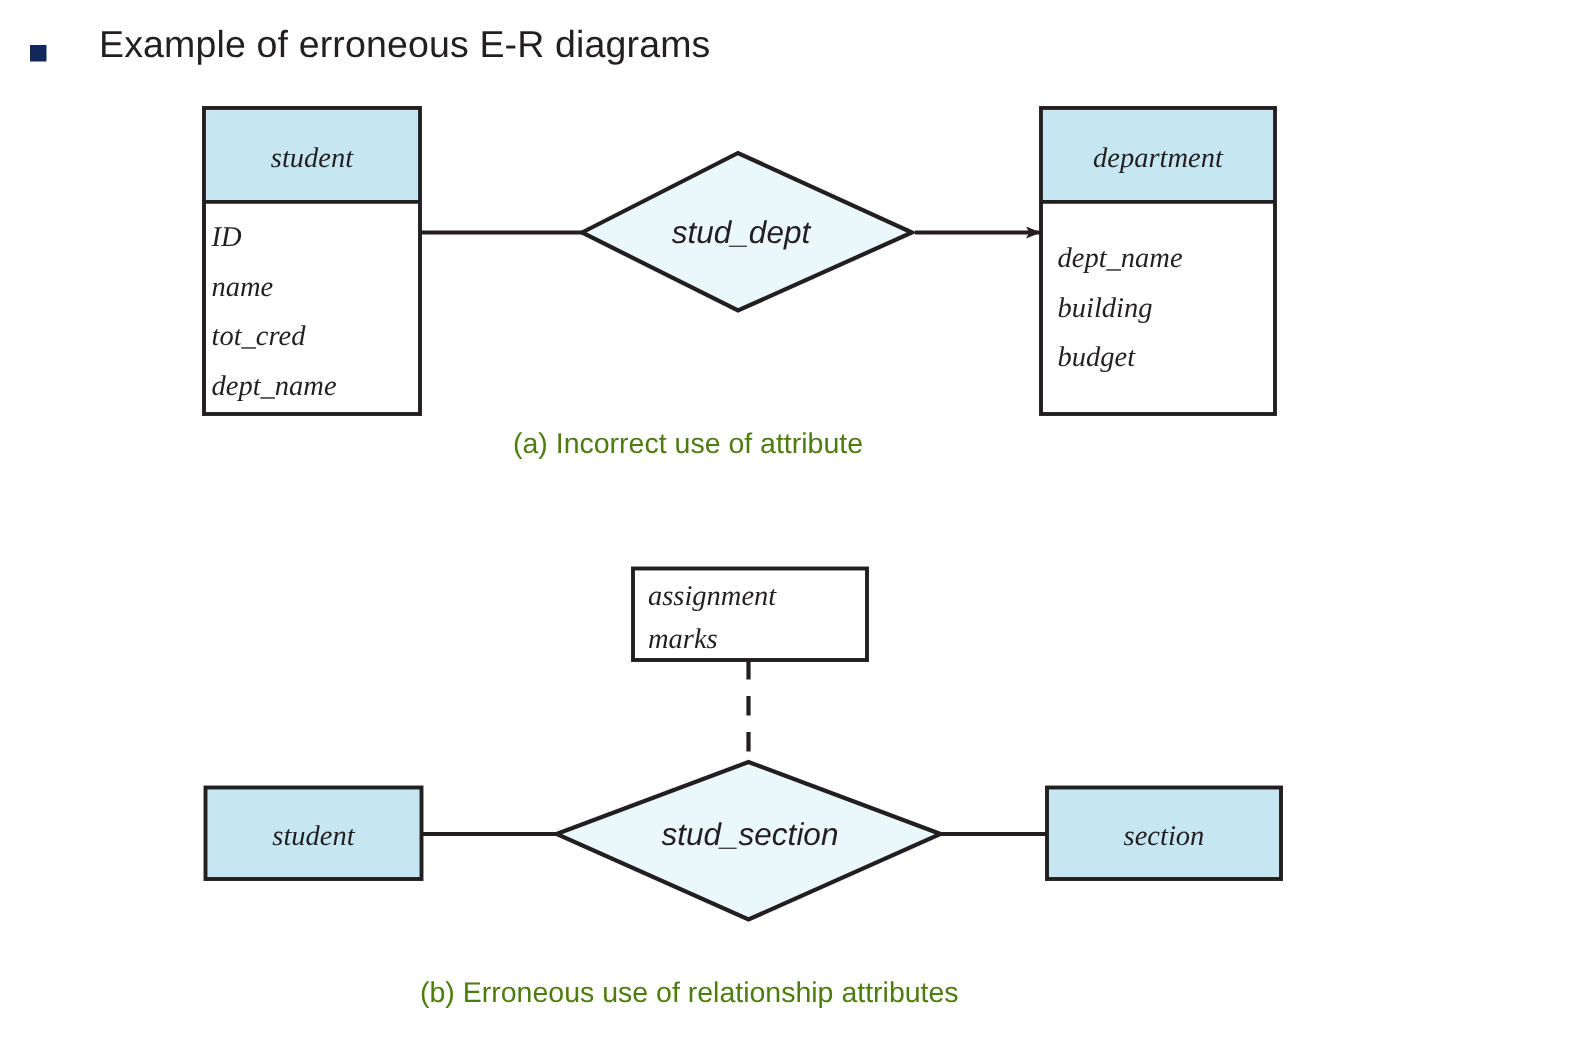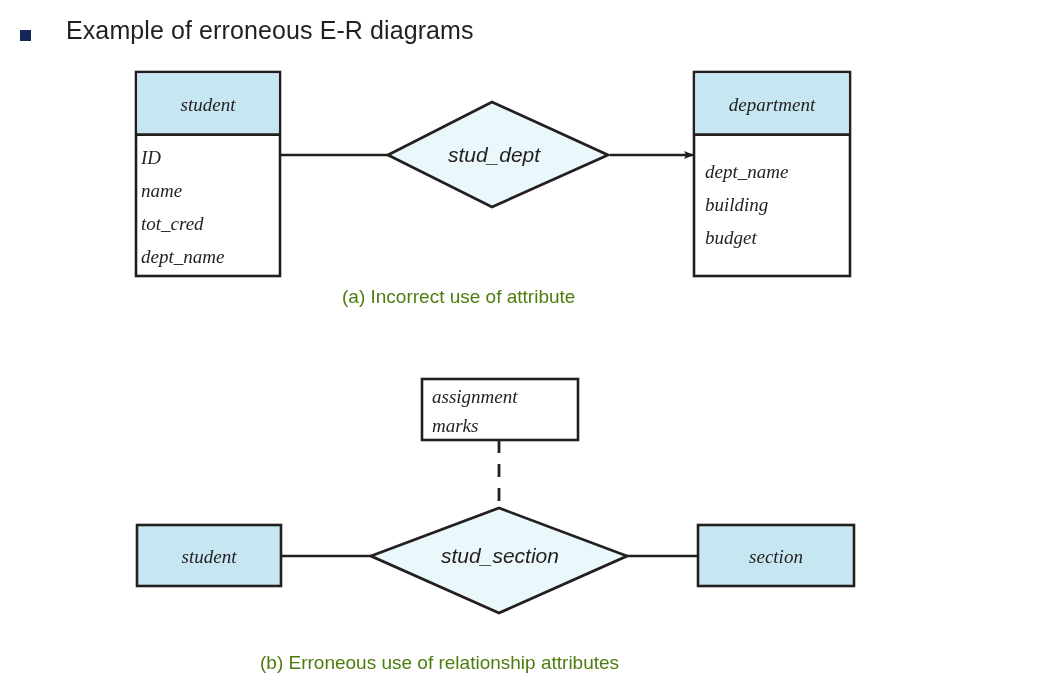--- a/index.html
+++ b/index.html
@@ -71,21 +71,21 @@
     fill: #231f20;
   }
   .caption-text {
     position: absolute;
     font-family: "Liberation Sans", sans-serif;
     font-size: 19px;
     color: #4d7c0f;
     white-space: nowrap;
   }
   #caption-a { left: 342px; top: 286px; }
-  #caption-b { left: 260px; top: 652px; }
+  #caption-b { left: 280px; top: 652px; }
 </style>
 </head>
 <body>
 
 <div id="slide-title-row">
   <div id="title-bullet"></div>
   <div id="slide-title-text">Example of erroneous E-R diagrams</div>
 </div>
 
 <svg id="er-canvas" viewBox="0 0 1058 696" xmlns="http://www.w3.org/2000/svg">

